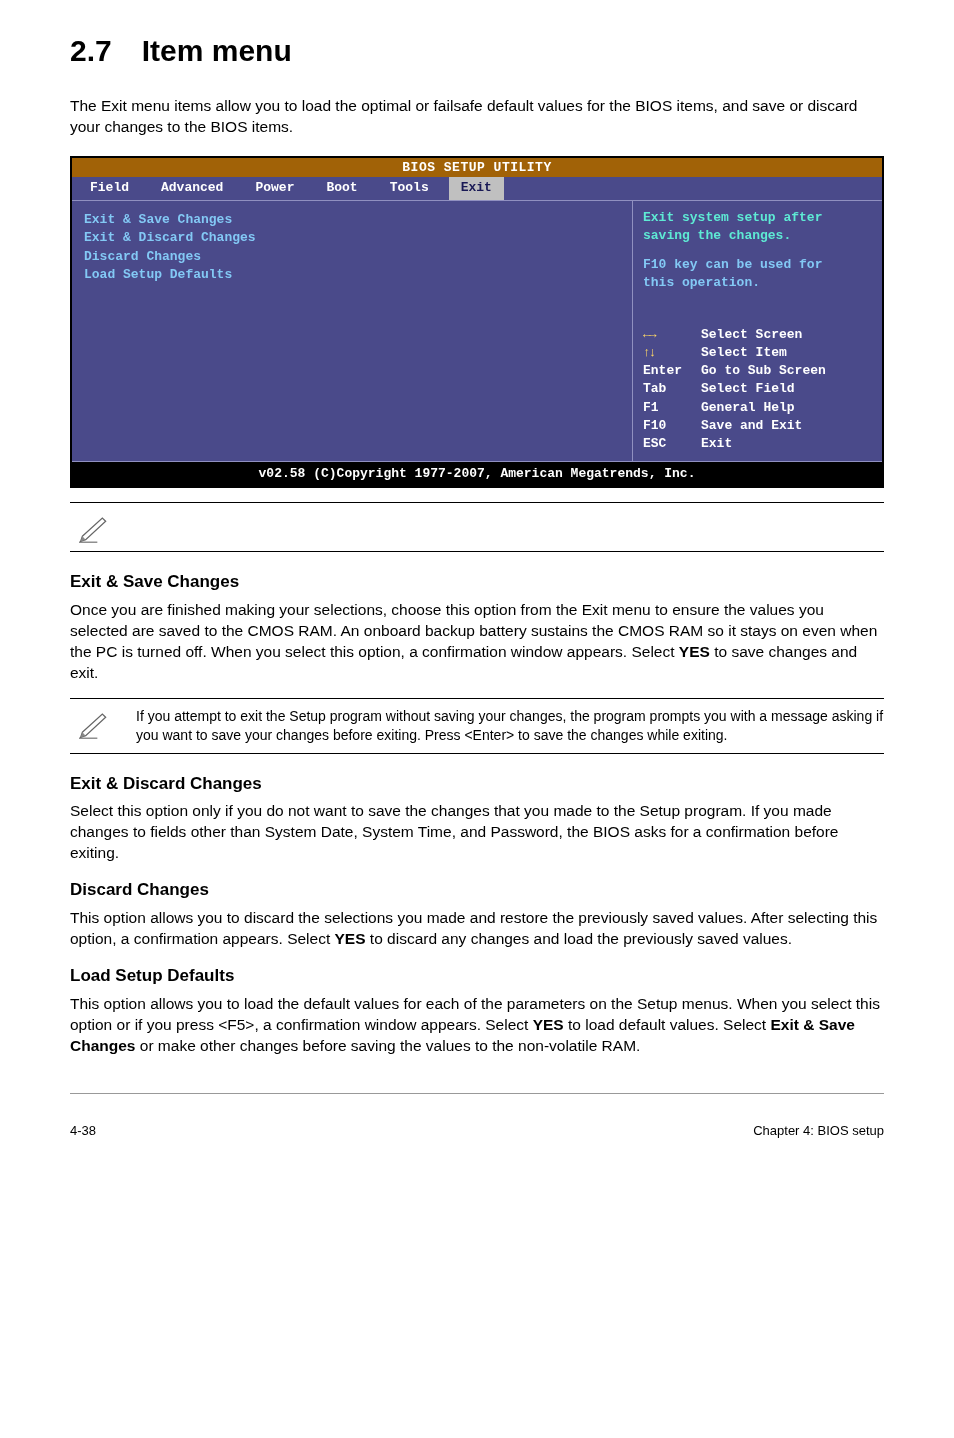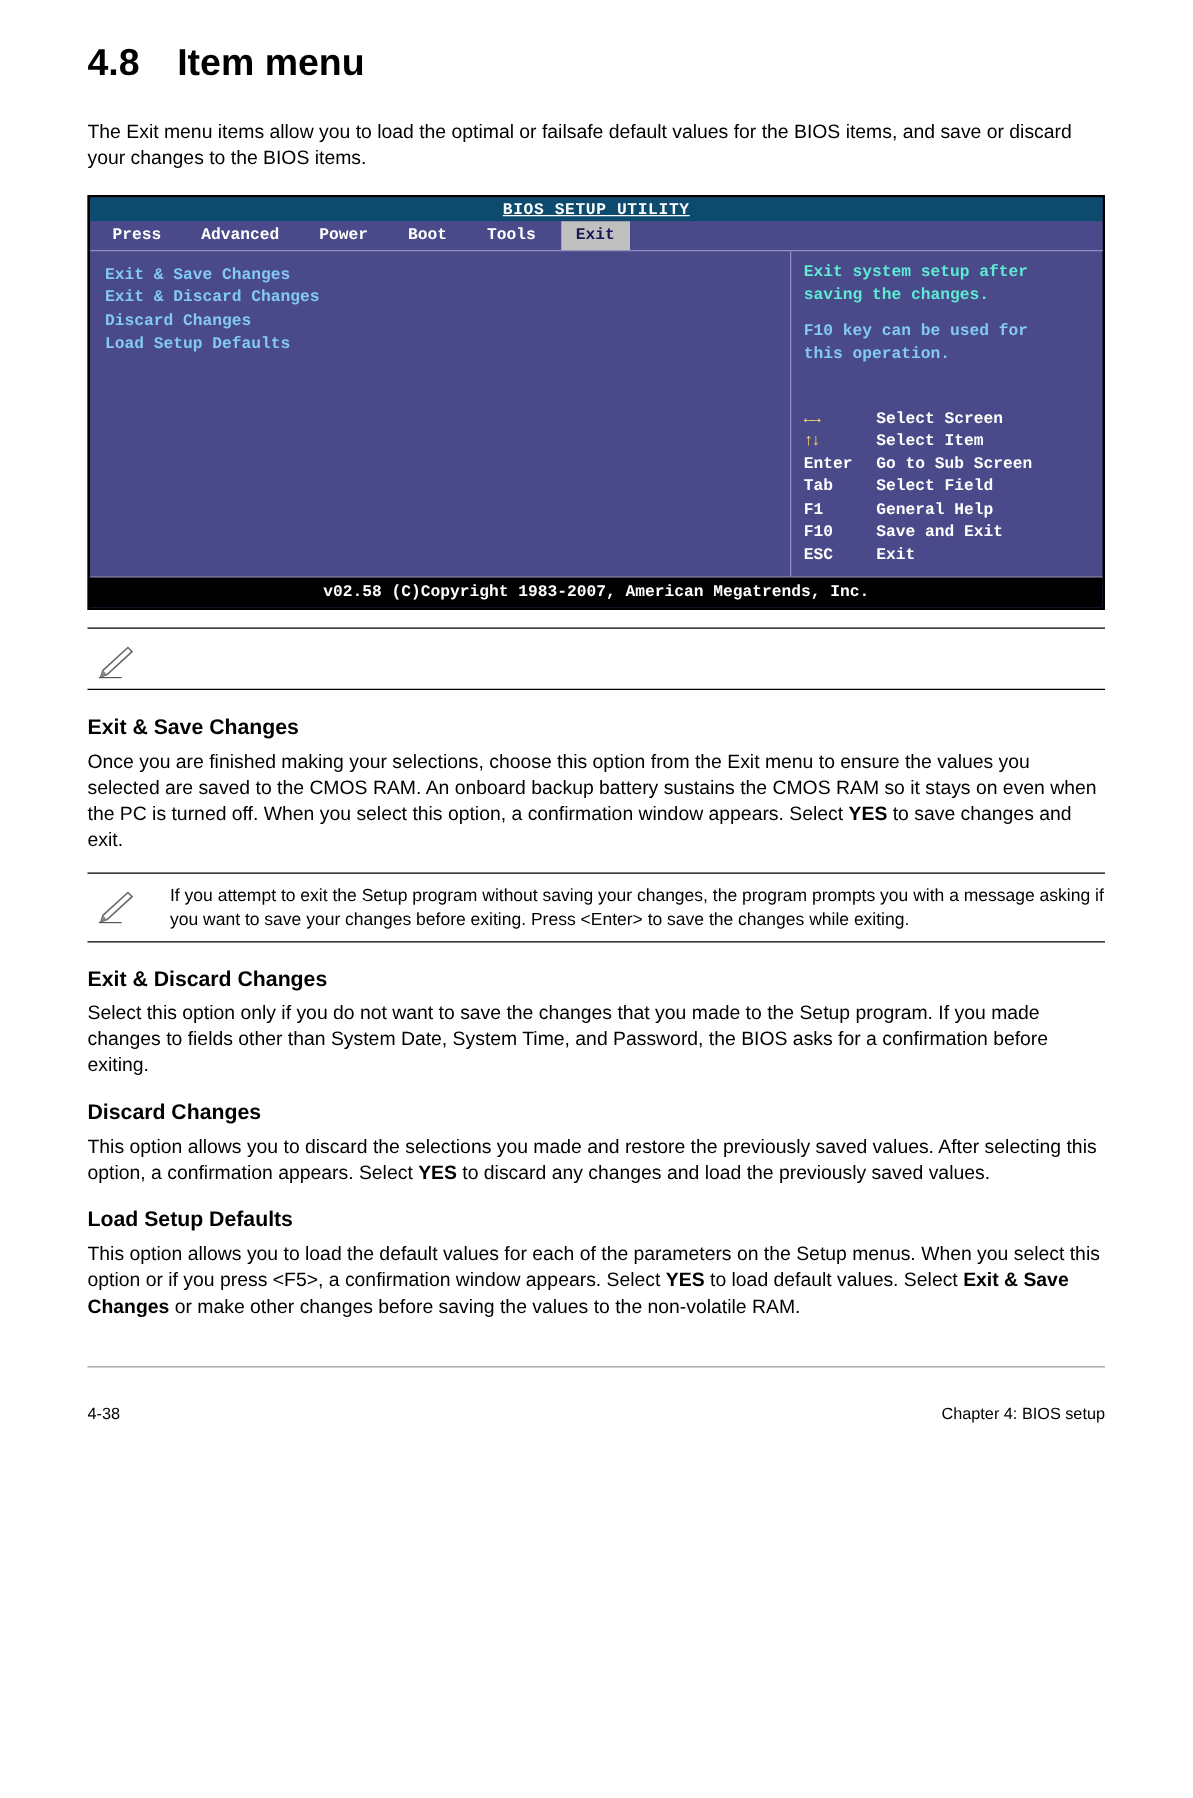--- a/index.html
+++ b/index.html
@@ -38,26 +38,25 @@
     width: 100%;
     border: 2px solid #000;
     background: #4a4a8a;
     font-family: "Courier New", monospace;
     font-size: 13px;
     font-weight: bold;
     color: #fff;
     margin-bottom: 14px;
   }
   .bios-titlebar {
-    background: #0c4a6e;
+    background: #a16207;
     color: #fff;
     text-align: center;
     padding: 1px 0 0 0;
     letter-spacing: 0.5px;
-    text-decoration: underline;
   }
   .bios-tabs {
     display: flex;
     background: #4a4a8a;
     color: #fff;
     border-bottom: 1px solid #9090c0;
     padding: 0 6px;
   }
   .bios-tab {
     padding: 2px 12px 3px 12px;
@@ -137,30 +136,30 @@
     font-size: 13px;
     padding-top: 28px;
     border-top: 1px solid #999;
     margin-top: 37px;
   }
 </style>
 </head>
 <body>
 
 <div class="heading-row">
-  <span class="heading-number">4.8</span>
+  <span class="heading-number">2.7</span>
   <span class="heading-title">Item menu</span>
 </div>
 
 <p class="intro-para">The Exit menu items allow you to load the optimal or failsafe default values for the BIOS items, and save or discard your changes to the BIOS items.</p>
 
 <div class="bios-box">
   <div class="bios-titlebar">BIOS SETUP UTILITY</div>
   <div class="bios-tabs">
-    <span class="bios-tab">Press</span>
+    <span class="bios-tab">Field</span>
     <span class="bios-tab">Advanced</span>
     <span class="bios-tab">Power</span>
     <span class="bios-tab">Boot</span>
     <span class="bios-tab">Tools</span>
     <span class="bios-tab active">Exit</span>
   </div>
   <div class="bios-body">
     <div class="bios-left">
       <div class="menu-item">Exit &amp; Save Changes</div>
       <div class="menu-item">Exit &amp; Discard Changes</div>
@@ -201,21 +200,21 @@
             <span class="key">F10</span>
             <span>Save and Exit</span>
           </div>
         <div class="line">
             <span class="key">ESC</span>
             <span>Exit</span>
           </div>
       </div>
     </div>
   </div>
-  <div class="bios-footer">v02.58 (C)Copyright 1983-2007, American Megatrends, Inc.</div>
+  <div class="bios-footer">v02.58 (C)Copyright 1977-2007, American Megatrends, Inc.</div>
 </div>
 
 <div class="note-block">
   <div class="note-icon">
     <svg viewBox="0 0 40 36">
         <path d="M6 28 L30 6 L34 10 L10 32 L4 34 Z" fill="none" stroke="#666" stroke-width="1.5"></path>
         <path d="M4 34 L10 32 L6 28 Z" fill="#888"></path>
         <line x1="2" y1="35" x2="24" y2="35" stroke="#555" stroke-width="1.2"></line>
       </svg>
   </div>

